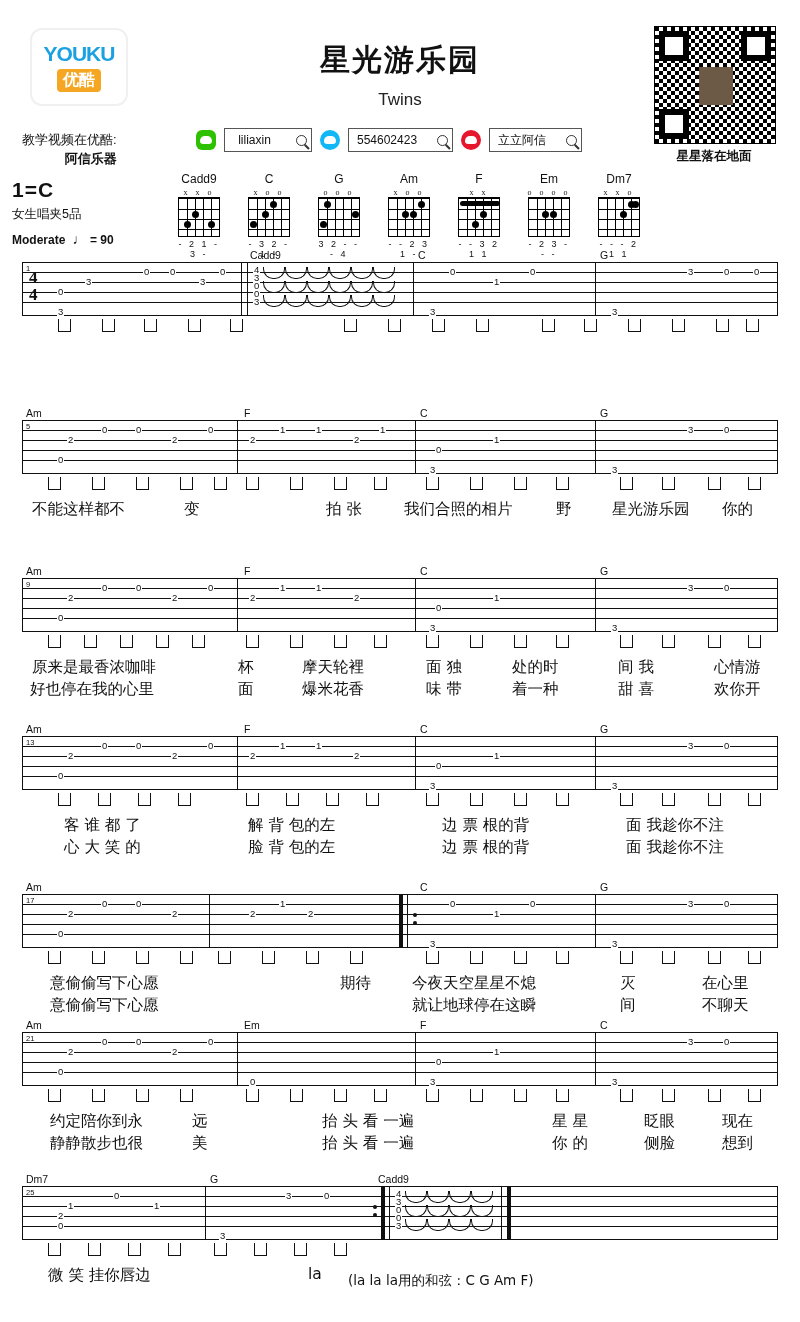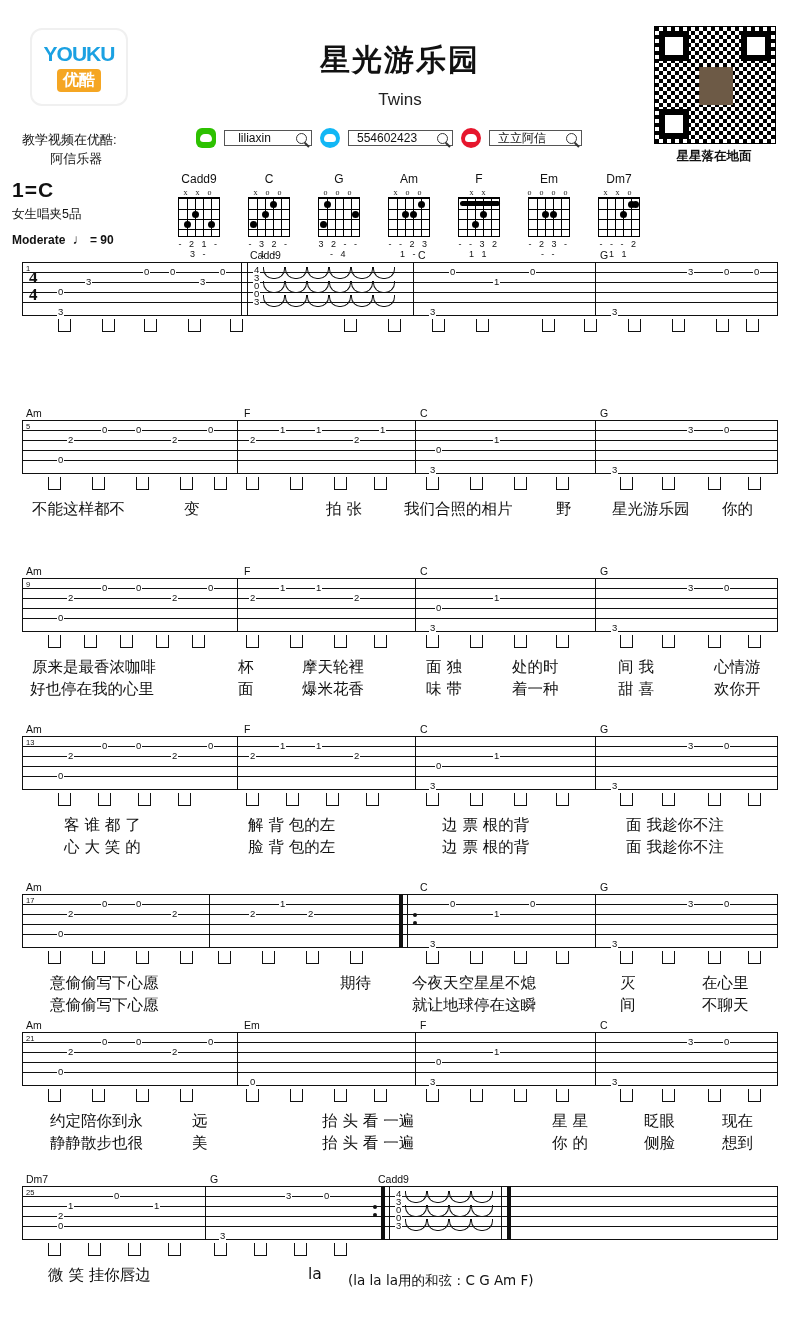--- a/index.html
+++ b/index.html
@@ -43,31 +43,31 @@
   }
   .qr .qr-face { position:absolute; left:44px; top:40px; width:34px; height:38px; background:#6d5a46; }
   .qr .fp { position:absolute; width:30px; height:30px; background:#fff; border:6px solid #000; }
   .qr .fp.tl { left:4px; top:4px; }
   .qr .fp.tr { right:4px; top:4px; }
   .qr .fp.bl { left:4px; bottom:4px; }
   .qr-caption { position:absolute; right:24px; top:148px; width:124px; text-align:center;
     font-size:12.5px; font-weight:bold; }
 
   .teach-label { position:absolute; left:22px; top:130px; font-size:13px; line-height:19px; }
-  .teach-label .l2 { display:block; text-align:center; padding-left:14px; }
+  .teach-label .l2 { display:block; text-align:right; padding-left:14px;font-weight:bold; }
 
   
   .social-row { position:absolute; left:196px; top:128px; display:flex; align-items:center; gap:8px; }
   .sicon { width:20px; height:20px; border-radius:4px; display:inline-block; position:relative; }
   .sicon.wechat { background:#2dc100; border-radius:6px; }
   .sicon.qq { background:#12b7f5; border-radius:50%; }
   .sicon.weibo { background:#e6162d; border-radius:50%; }
   .sicon::after { content:""; position:absolute; left:4px; top:6px; width:12px; height:8px;
     background:#fff; border-radius:6px 6px 4px 4px; }
-  .sbox { border:1px solid #555; background:#fff; height:16px; display:flex; align-items:center;
+  .sbox { border:1px solid #555; background:#fff; height:24px; display:flex; align-items:center;
     padding:0 4px 0 8px; font-size:12px; gap:20px; min-width:88px; }
   .sbox .sval { flex:1; text-align:center; color:#111; }
   .sbox .mag { width:11px; height:11px; border:1.6px solid #333; border-radius:50%;
     position:relative; flex:0 0 auto; }
   .sbox .mag::after { content:""; position:absolute; right:-4px; bottom:-3px; width:6px; height:1.6px;
     background:#333; transform:rotate(45deg); }
 
   
   .keyblock { position:absolute; left:12px; top:178px; }
   .keyblock .k1 { font-size:21px; font-weight:bold; letter-spacing:1px; }

